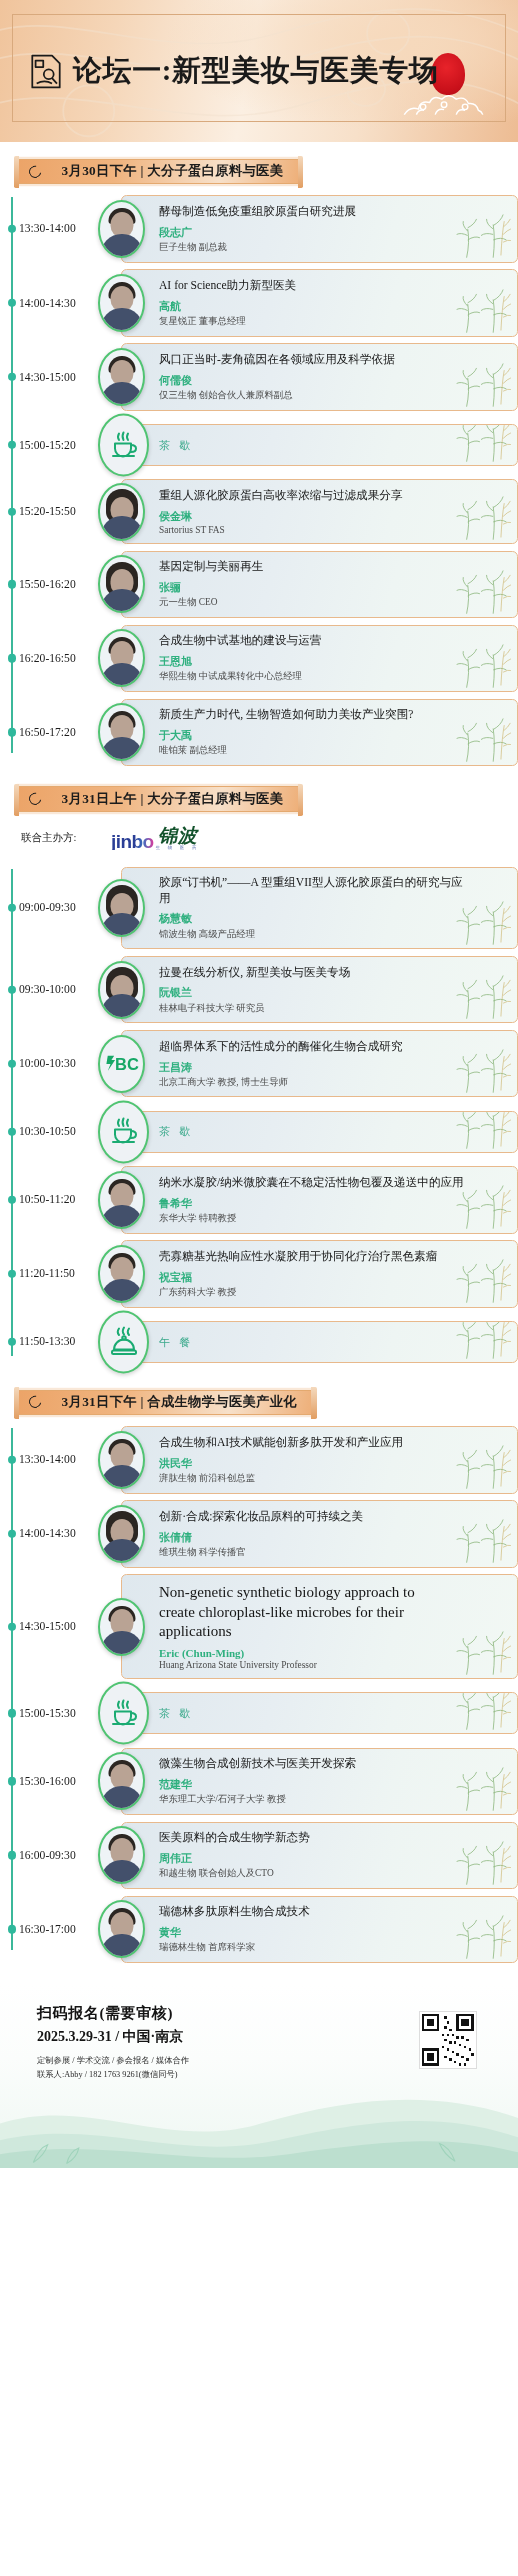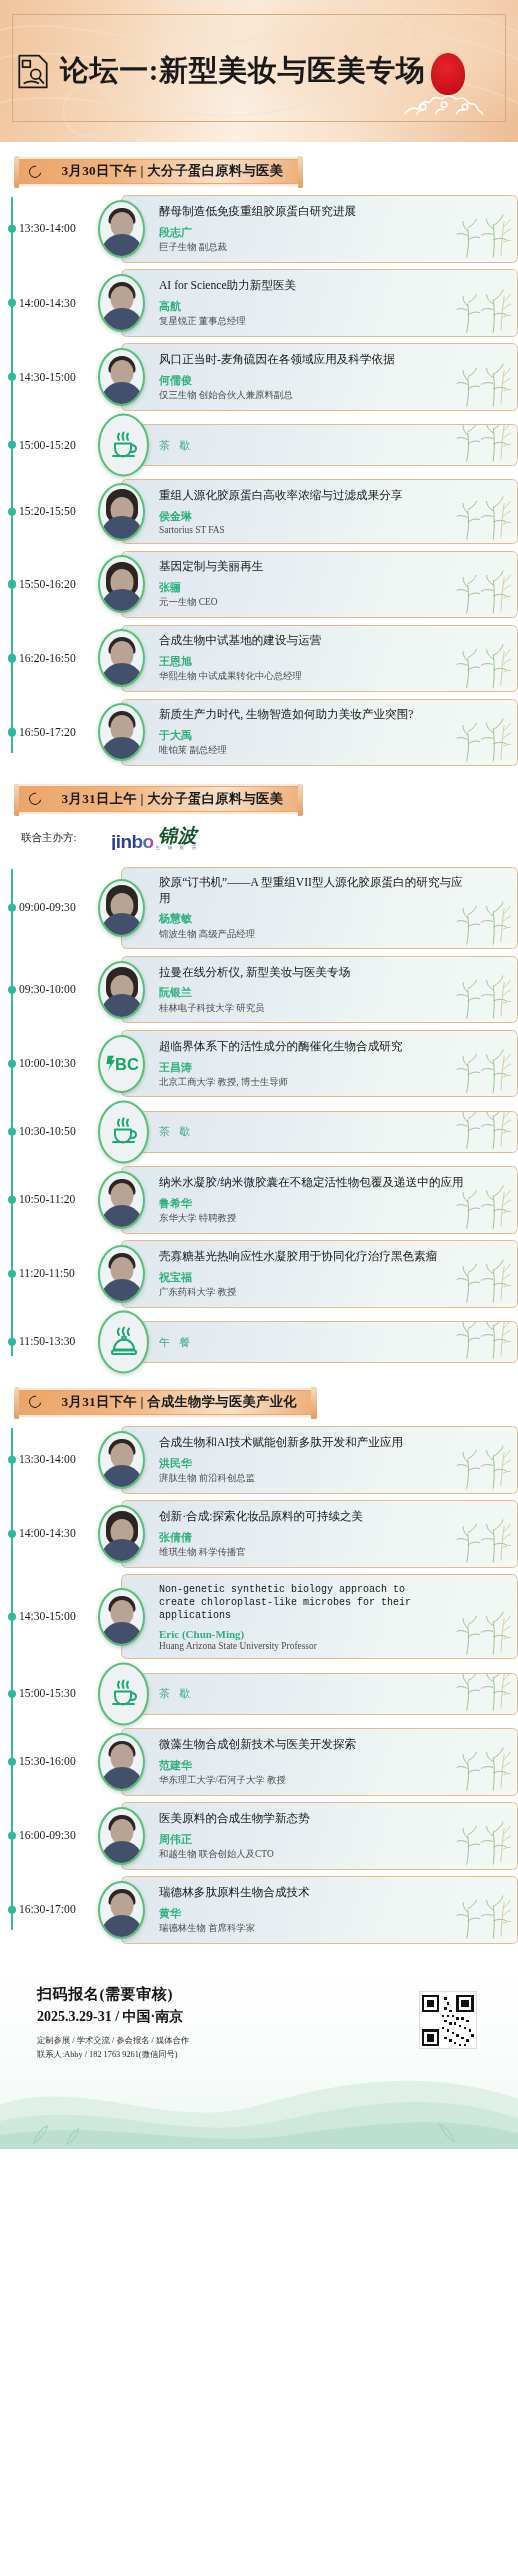--- a/index.html
+++ b/index.html
@@ -21,21 +21,21 @@
     overflow: hidden;
   }
   .banner-swirls { position:absolute; inset:0; opacity:.5; }
   .banner-frame {
     position: absolute;
     left: 12.2px; top: 14.4px; right: 12.2px; bottom: 20px;
     border: 1.1px solid #d8a97d;
   }
   .banner-inner {
     position:absolute; left:0; top:0; right:0; bottom:0;
-    display:flex; align-items:center; padding-left:16px;
+    display:flex; align-items:center; padding-left:29px;
   }
   .banner-icon {
     width: 34px; height: 39px; flex: 0 0 34px; margin-right: 10px;
   }
   .banner-title {
     font-size: 29px;
     font-weight: bold;
     letter-spacing: 0.6px;
     color: #1a1a1a;
     font-family: "Liberation Serif","DejaVu Serif",serif;
@@ -176,21 +176,21 @@
     padding: 7.8px 10px 7.8px 37px;
     display: flex; flex-direction: column; justify-content: center;
     position: relative;
     overflow: hidden;
   }
   .card .bamboo { position:absolute; right:5.5px; bottom:2.2px; width:62px; height:48px; opacity:.95; }
   .talk-title {
     font-size: 11.6px; color: #161616; line-height: 1.32; font-weight: 500;
     max-width: 311px;
   }
-  .talk-title.en { font-size: 10px; line-height:1.3; max-width:288px;font-family:Liberation Mono, monospace; }
+  .talk-title.en { font-size: 15px; line-height:1.3; max-width:288px; }
   .speaker {
     margin-top: 5.5px; font-size: 11px; font-weight: bold; color: #2fb07f;
   }
   .affil { margin-top: 1.1px; font-size: 9.4px; color: #4a4a4a; }
   .break .talk-title {
     color:#3aa98b; font-size:11px; letter-spacing: 3.3px; font-weight:500;
   }
   .break .card { min-height: 42px; }
   .break .avatar { width:51px; height:63px; }
 

